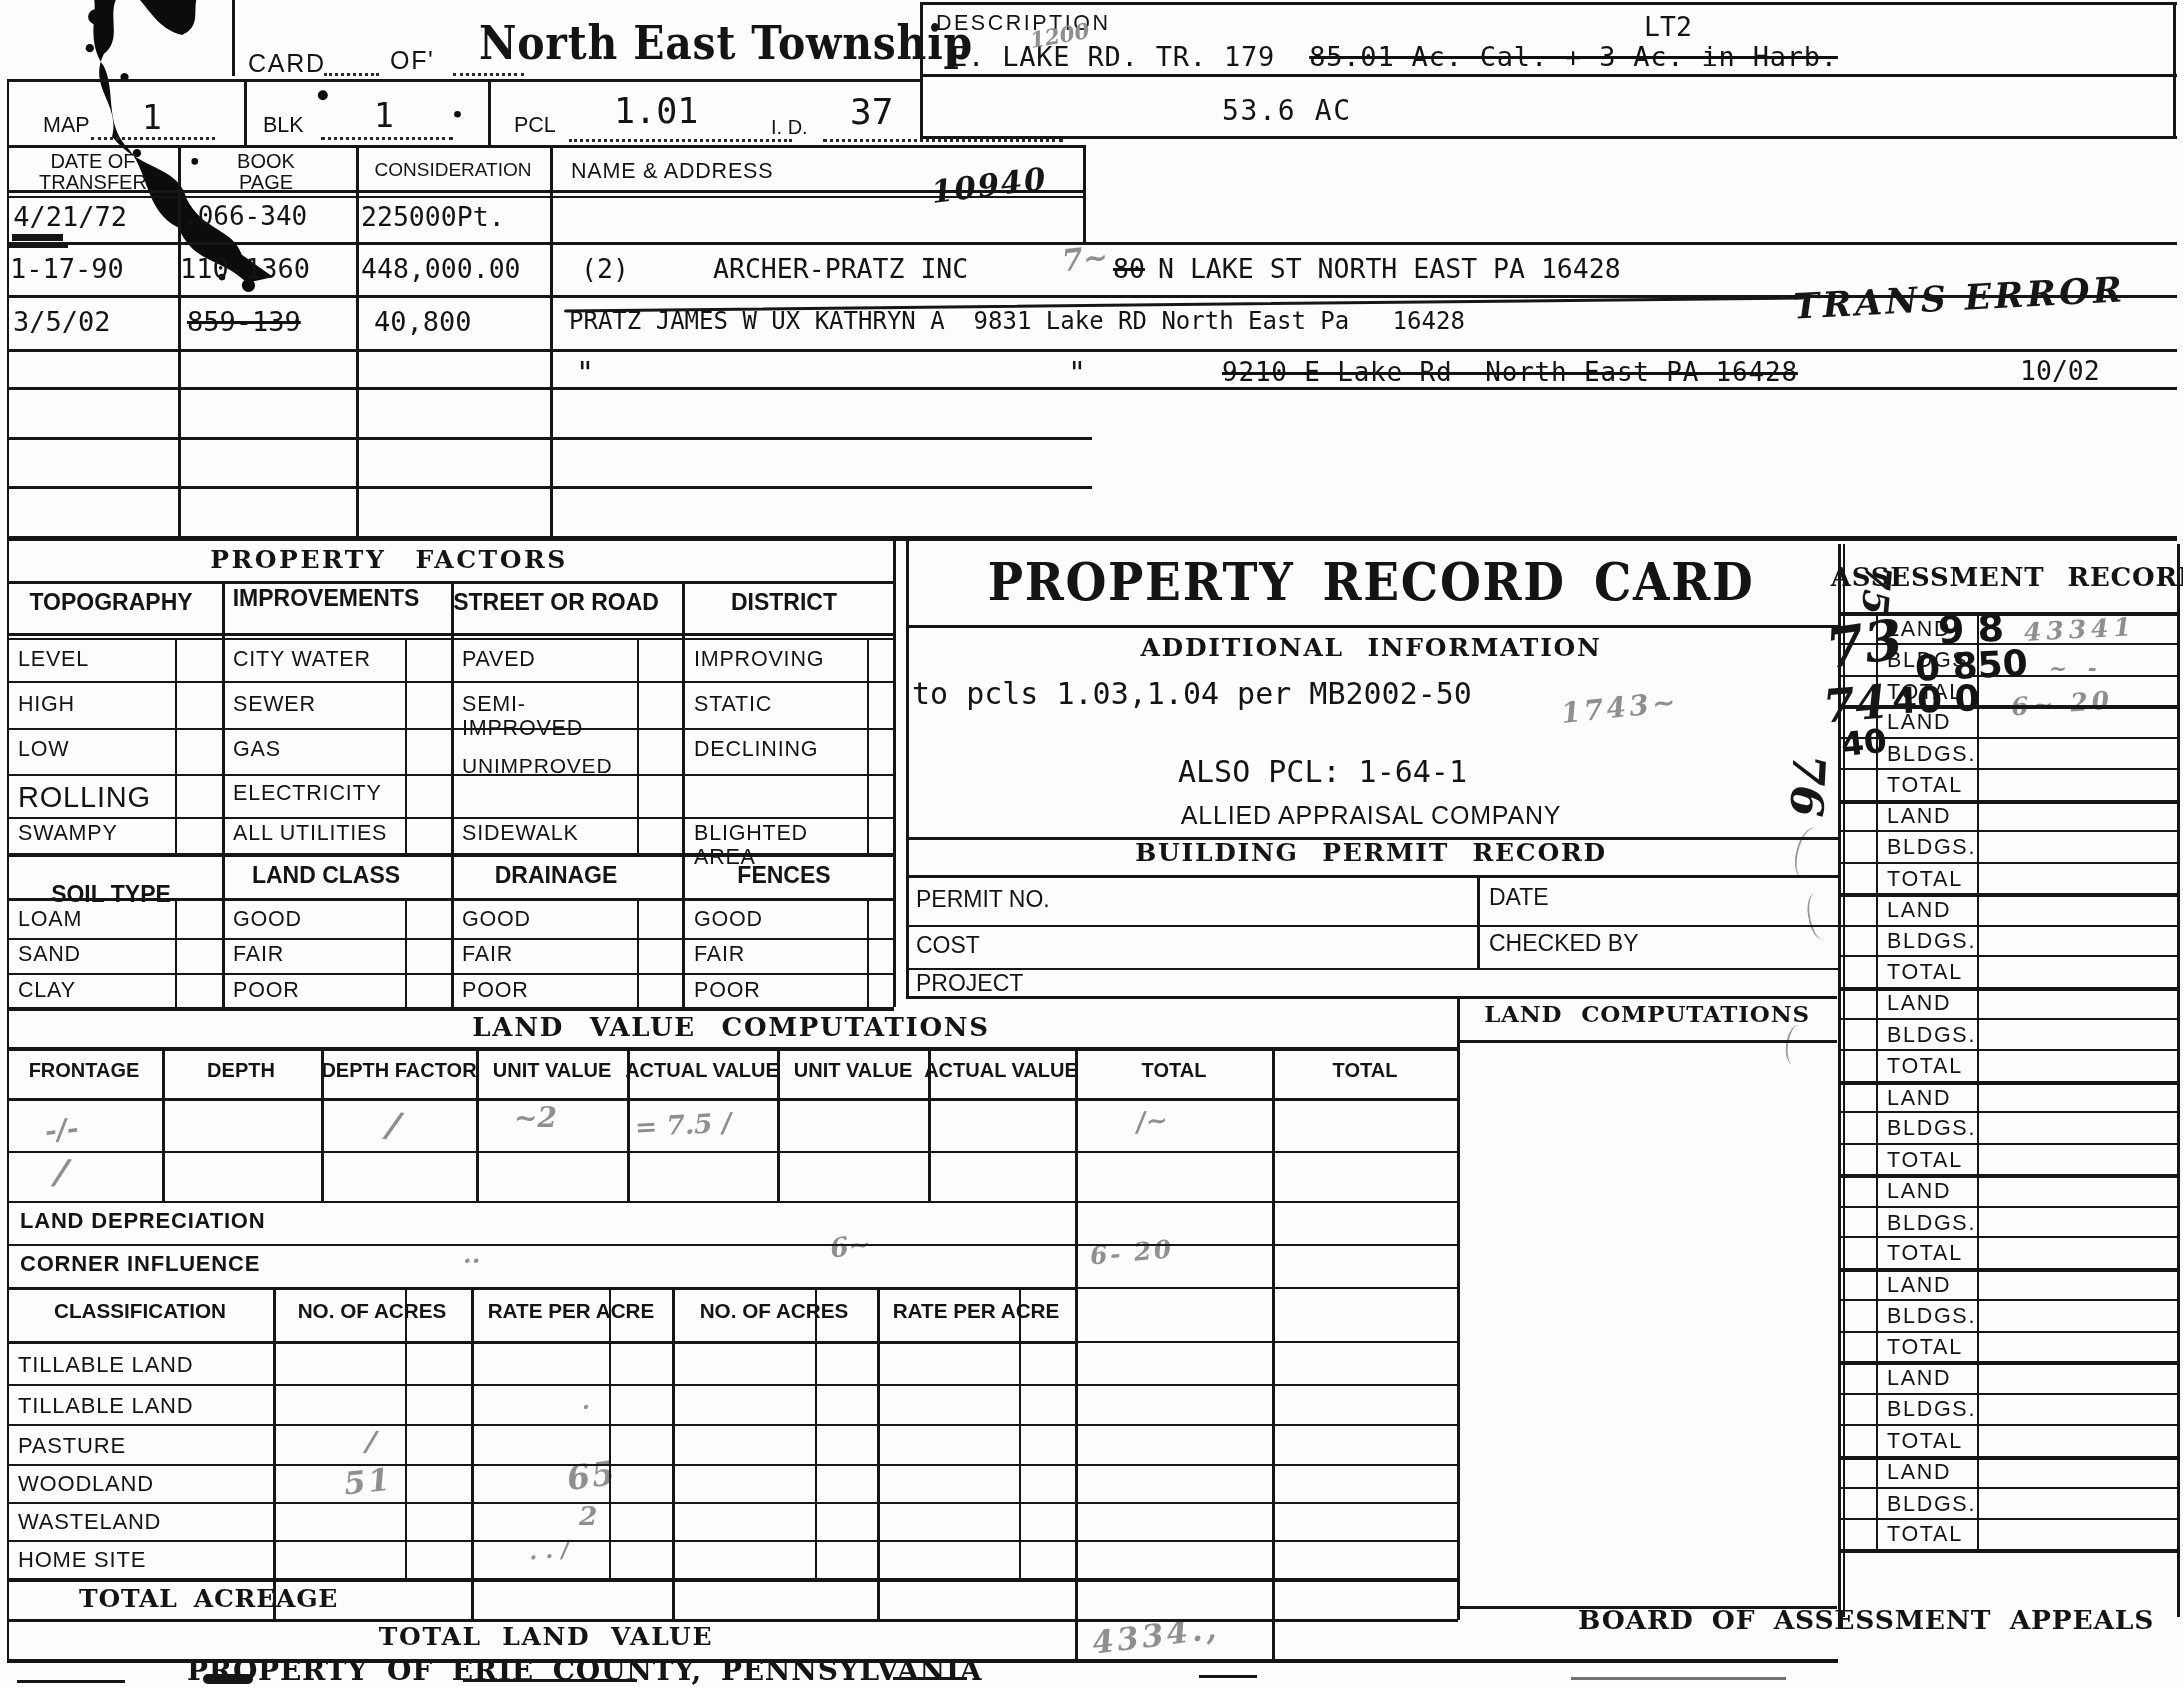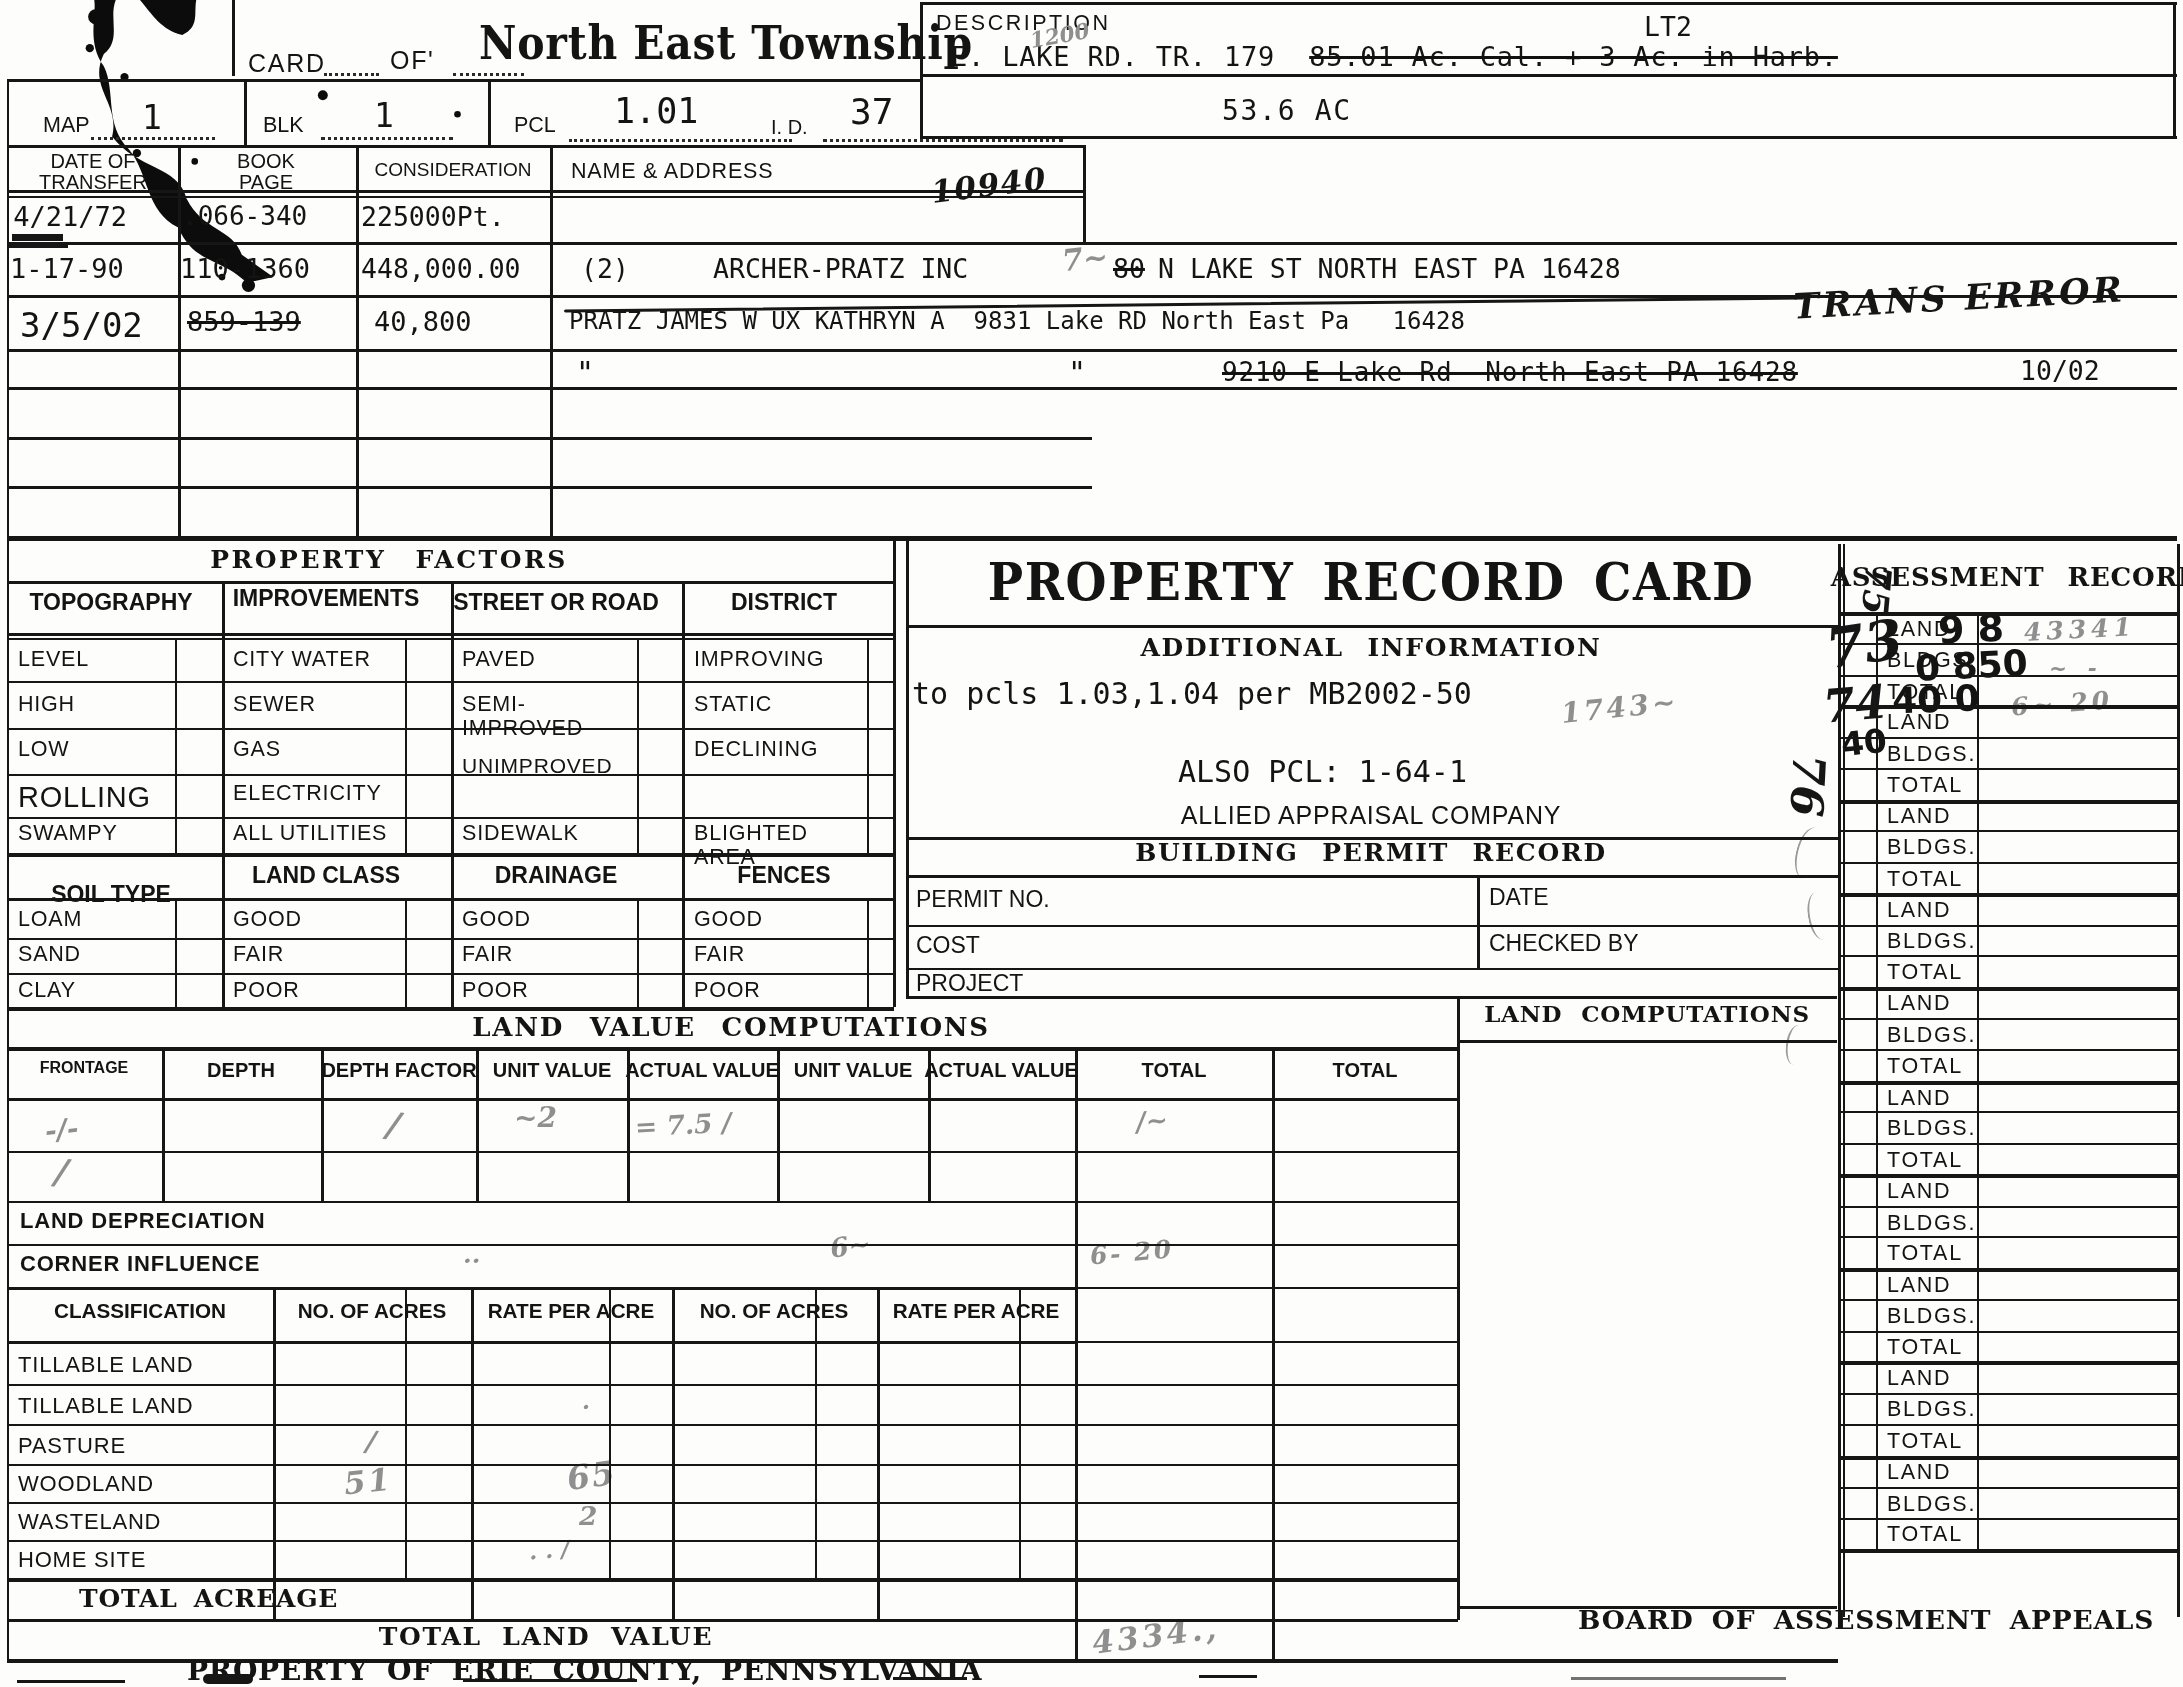--- a/index.html
+++ b/index.html
@@ -82,21 +82,21 @@
 
   <span class="abs mono" style="left:10px;top:255px;font-size:27px">1-17-90</span>
   <span class="abs mono" style="left:180px;top:255px;font-size:27px">110-1360</span>
   <span class="abs mono" style="left:361px;top:255px;font-size:26.5px">448,000.00</span>
   <span class="abs mono" style="left:581px;top:255px;font-size:26.5px">(2)</span>
   <span class="abs mono" style="left:713px;top:255px;font-size:26.5px">ARCHER-PRATZ INC</span>
   <span class="abs hand pencil" style="left:1062px;top:243px;font-size:30px;transform:rotate(-6deg)">7~</span>
   <span class="abs mono strike" style="left:1113px;top:255px;font-size:26.5px">80</span>
   <span class="abs mono" style="left:1158px;top:255px;font-size:26.5px">N LAKE ST NORTH EAST PA 16428</span>
 
-  <span class="abs mono" style="left:20px;top:308px;font-size:34px">3/5/02</span>
+  <span class="abs mono" style="left:13px;top:308px;font-size:27px">3/5/02</span>
   <span class="abs mono strike" style="left:187px;top:308px;font-size:27px">859-139</span>
   <span class="abs mono" style="left:374px;top:308px;font-size:27px">40,800</span>
   <span class="abs mono" style="left:569px;top:309px;font-size:24px">PRATZ JAMES W UX KATHRYN A  9831 Lake RD North East Pa   16428</span>
   <div class="hl" style="left:564px;top:303px;width:1240px;height:2.5px;transform:rotate(-0.6deg);border-radius:2.5px"></div>
   <span class="abs hand ink" style="left:1793px;top:280px;font-size:35px;transform:rotate(-3deg);letter-spacing:3.3px">TRANS ERROR</span>
 
   <span class="abs mono" style="left:576px;top:357px;font-size:30px">"</span>
   <span class="abs mono" style="left:1068px;top:357px;font-size:30px">"</span>
   <span class="abs mono strike" style="left:1222px;top:359px;font-size:26px;letter-spacing:0.8px">9210 E Lake Rd  North East PA 16428</span>
   <span class="abs mono" style="left:2020px;top:357px;font-size:26.5px">10/02</span>
@@ -337,21 +337,21 @@
       <span class="abs sans" style="left: 18px; top: 979px; font-size: 21.5px; letter-spacing: 0.8px;">CLAY</span>
       <span class="abs sans" style="left: 233px; top: 908px; font-size: 21.5px; letter-spacing: 0.8px;">GOOD</span>
       <span class="abs sans" style="left: 233px; top: 943px; font-size: 21.5px; letter-spacing: 0.8px;">FAIR</span>
       <span class="abs sans" style="left: 233px; top: 979px; font-size: 21.5px; letter-spacing: 0.8px;">POOR</span>
       <span class="abs sans" style="left: 462px; top: 908px; font-size: 21.5px; letter-spacing: 0.8px;">GOOD</span>
       <span class="abs sans" style="left: 462px; top: 943px; font-size: 21.5px; letter-spacing: 0.8px;">FAIR</span>
       <span class="abs sans" style="left: 462px; top: 979px; font-size: 21.5px; letter-spacing: 0.8px;">POOR</span>
       <span class="abs sans" style="left: 694px; top: 908px; font-size: 21.5px; letter-spacing: 0.8px;">GOOD</span>
       <span class="abs sans" style="left: 694px; top: 943px; font-size: 21.5px; letter-spacing: 0.8px;">FAIR</span>
       <span class="abs sans" style="left: 694px; top: 979px; font-size: 21.5px; letter-spacing: 0.8px;">POOR</span>
-      <span class="abs cond ctr" style="left: 84px; top: 1060px; font-size: 16px;">FRONTAGE</span>
+      <span class="abs cond ctr" style="left: 84px; top: 1060px; font-size: 20px;">FRONTAGE</span>
       <span class="abs cond ctr" style="left: 241px; top: 1060px; font-size: 20px;">DEPTH</span>
       <span class="abs cond ctr" style="left: 399px; top: 1060px; font-size: 20px;">DEPTH FACTOR</span>
       <span class="abs cond ctr" style="left: 552px; top: 1060px; font-size: 20px;">UNIT VALUE</span>
       <span class="abs cond ctr" style="left: 702px; top: 1060px; font-size: 20px;">ACTUAL VALUE</span>
       <span class="abs cond ctr" style="left: 853px; top: 1060px; font-size: 20px;">UNIT VALUE</span>
       <span class="abs cond ctr" style="left: 1001px; top: 1060px; font-size: 20px;">ACTUAL VALUE</span>
       <span class="abs cond ctr" style="left: 1174px; top: 1060px; font-size: 20px;">TOTAL</span>
       <span class="abs cond ctr" style="left: 1365px; top: 1060px; font-size: 20px;">TOTAL</span>
       <span class="abs cond ctr" style="left: 140px; top: 1300px; font-size: 20.7px;">CLASSIFICATION</span>
       <span class="abs cond ctr" style="left: 372px; top: 1300px; font-size: 20.7px;">NO. OF ACRES</span>

